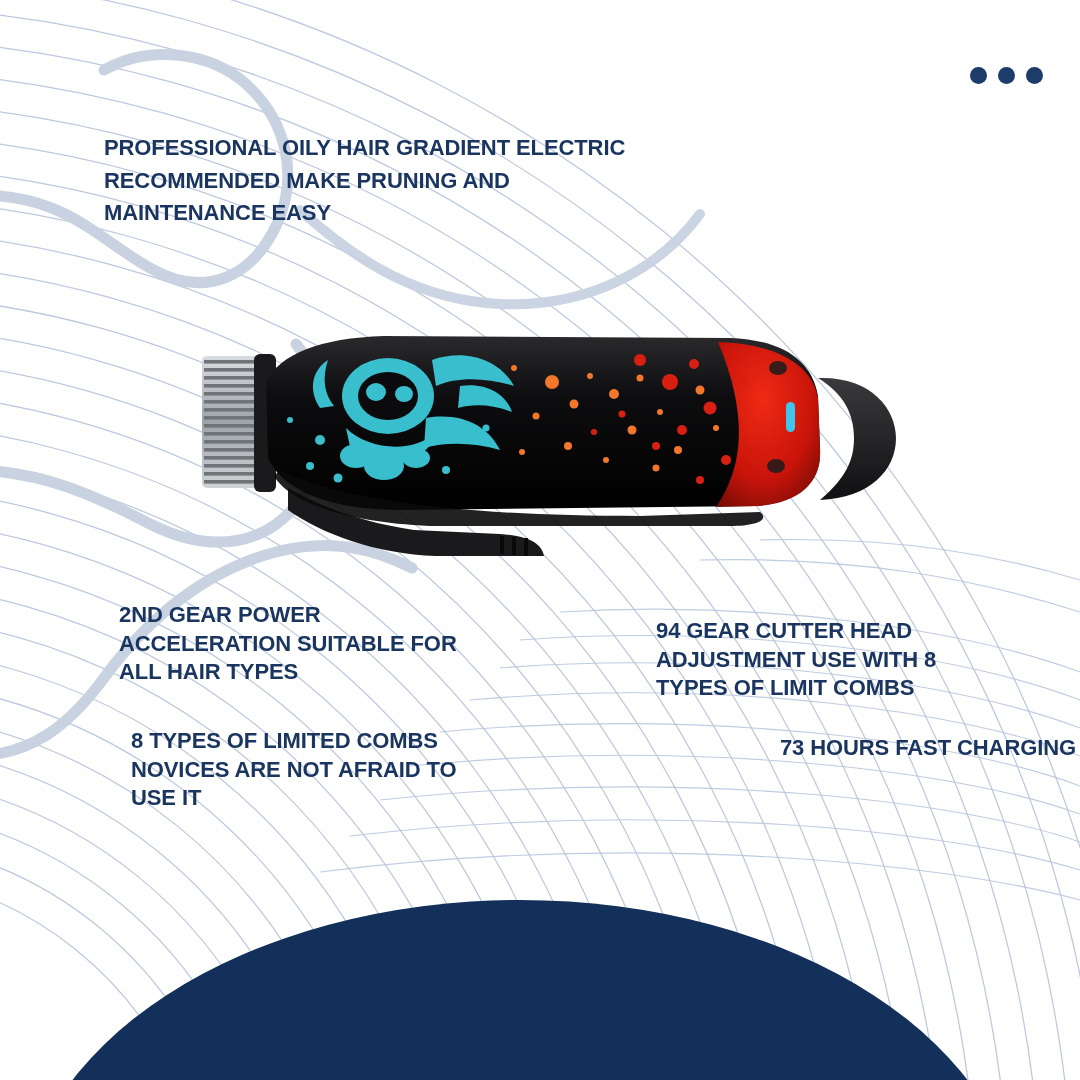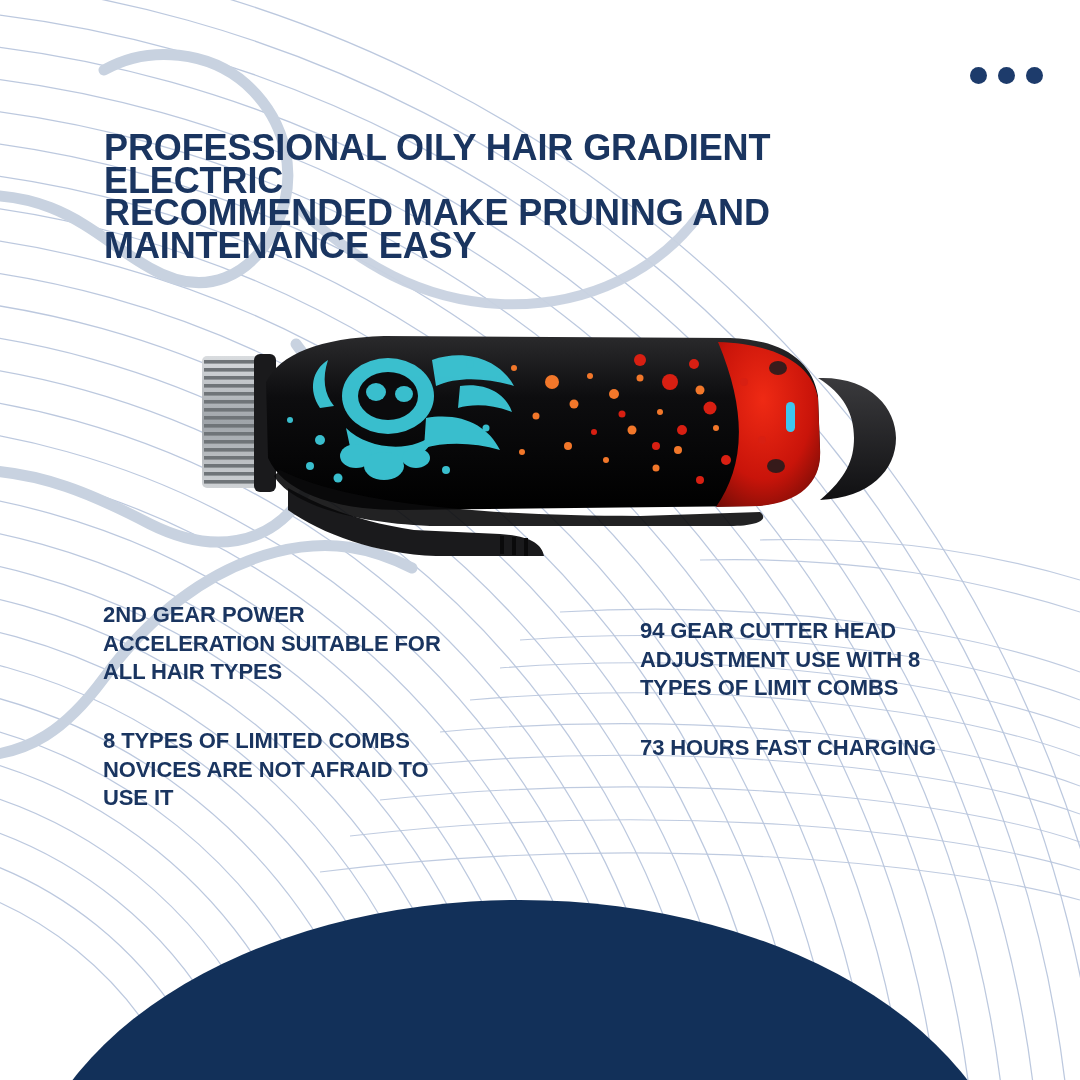--- a/index.html
+++ b/index.html
@@ -15,43 +15,43 @@
   
   .bg-layer { position:absolute; inset:0; width:1080px; height:1080px; pointer-events:none; }
 
   
   .dots { position:absolute; top:67px; left:970px; display:flex; gap:11px; }
   .dot { width:17px; height:17px; border-radius:50%; background:#1d3b6b; }
 
   
   .headline {
     position:absolute; left:104px; top:132px; width:800px;
-    font-size:36px; line-height:32.5px; font-weight:bold;
+    font-size:22px; line-height:32.5px; font-weight:bold;
     letter-spacing:-0.1px; color:#1a3560; text-transform:uppercase;
     white-space:pre-line;
   }
 
   
   .product { position:absolute; left:170px; top:320px; width:740px; height:250px; }
 
   
-  .features { position:absolute; left:0; top:0; width:888px; height:1080px; }
+  .features { position:absolute; left:16px; top:0; width:888px; height:1080px; }
   .feat {
     position:absolute;
     font-size:22px; line-height:28.5px; font-weight:bold;
     color:#1a3560; text-transform:uppercase; letter-spacing:-0.1px;
     white-space:pre-line;
   }
   .col-l { left:103px; width:420px; }
   .col-r { left:640px; width:420px;margin-top:16px; }
   .f-l1 { top:601px; }
-  .f-l2 { top:727px; }
+  .f-l2 { top:727px;margin-left:12px; }
   .f-l3 { top:827px; }
   .f-r1 { top:601px; }
-  .f-r2 { top:718px; }
+  .f-r2 { top:718px;text-align:right; }
   .f-r3 { top:815px; }
 </style>
 </head>
 <body>
 
 <div id="stage">
 
   <svg class="bg-layer" viewBox="0 0 1080 1080" width="1080" height="1080" aria-hidden="true">
     <defs>
       <clipPath id="frameClip">

